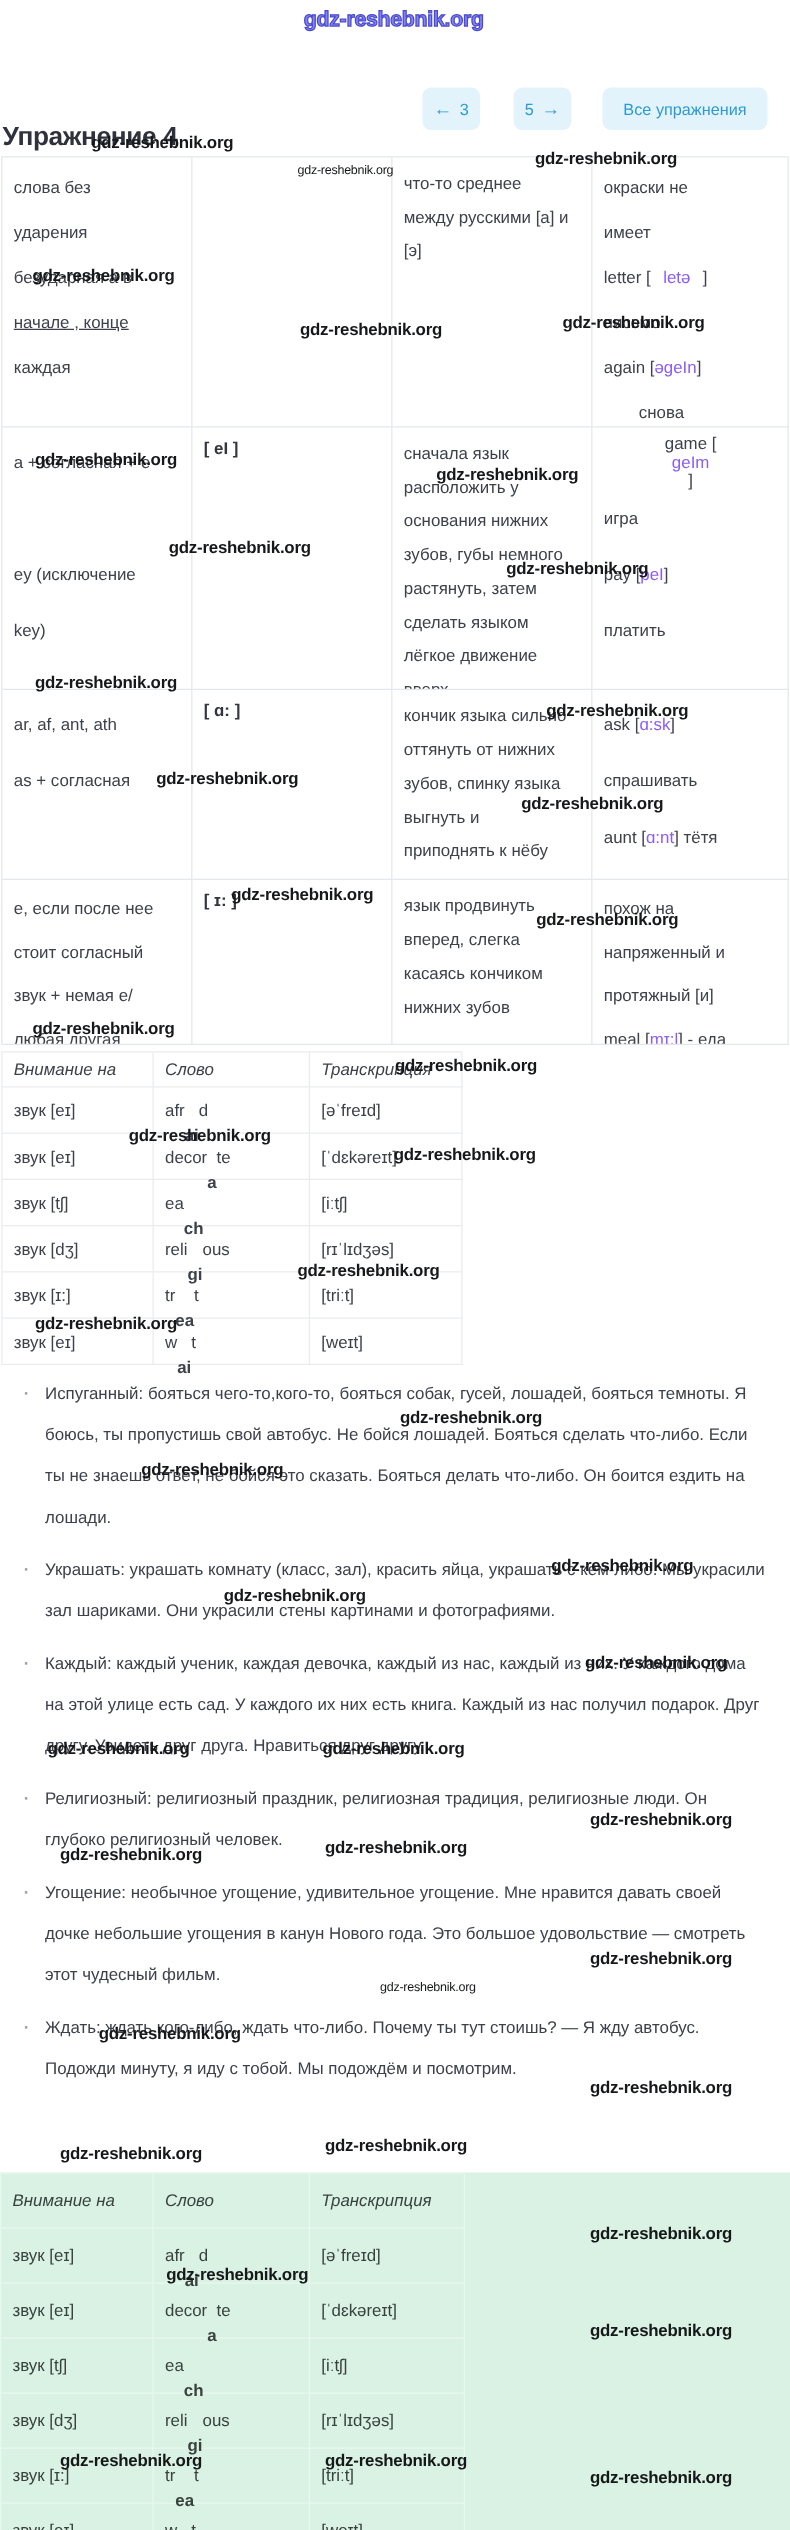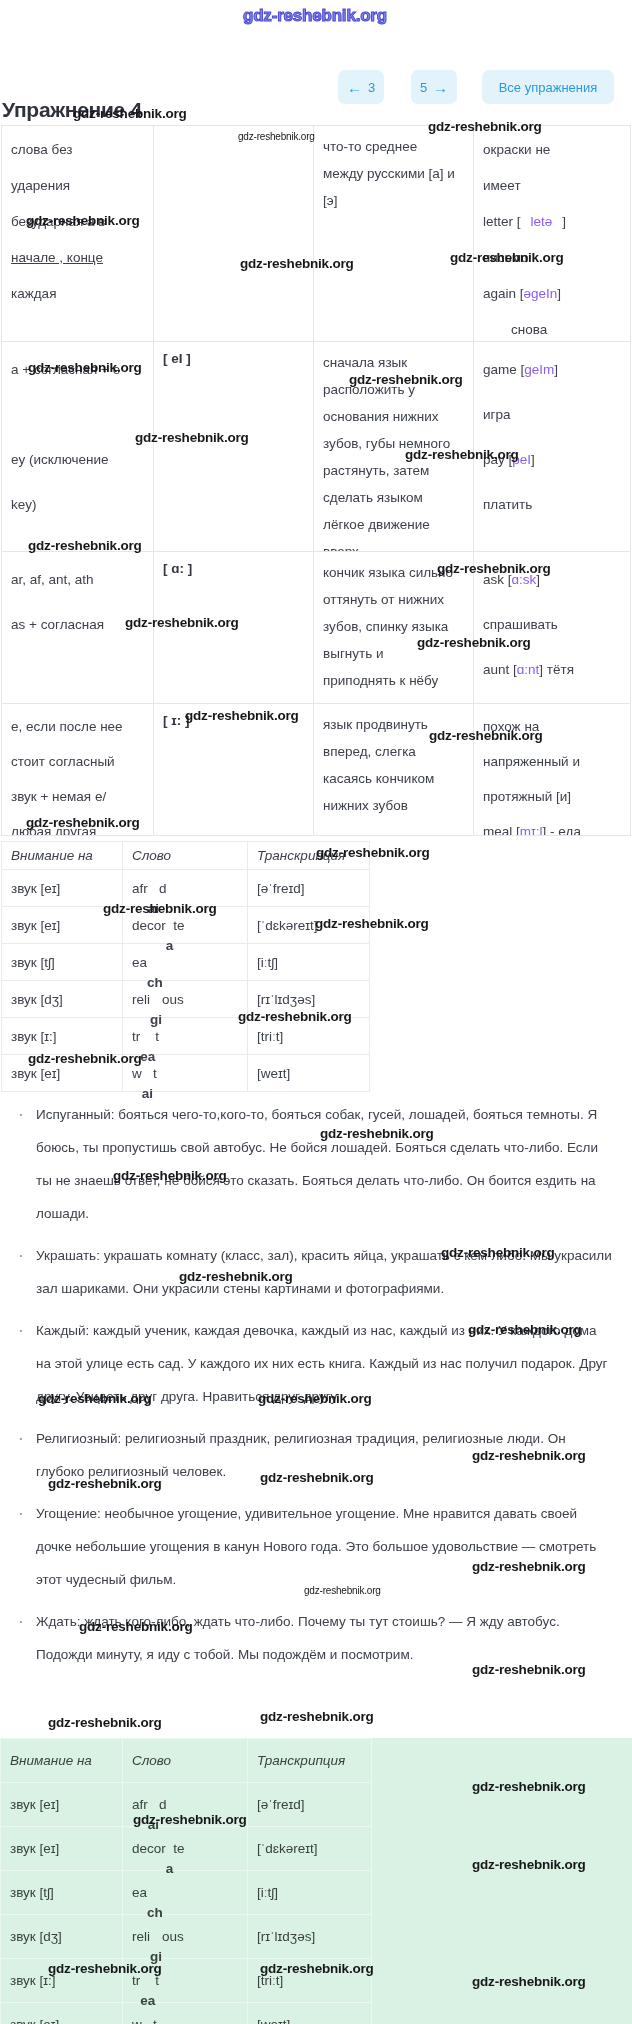--- a/index.html
+++ b/index.html
@@ -113,21 +113,21 @@
         <div class="ln" style="height: 45px;">ey (исключение</div>
         <div class="ln" style="height: 45px;">key)</div>
       </div>
       <div class="cell" style="height: 210px;">
         <div class="tr2">[ eI ]</div>
       </div>
       <div class="cell" style="height: 210px;">
         <div class="artic">сначала язык расположить у основания нижних зубов, губы немного растянуть, затем сделать языком лёгкое движение вверх</div>
       </div>
       <div class="cell" style="height: 210px;">
-        <div class="ln" style="height: 45px;">
+        <div class="ln" style="height: 45px; flex-direction: column;">
           <span>game [ </span>
           <span class="b">geIm</span>
           <span> ]</span>
         </div>
         <div class="ln" style="height: 45px;">
           <span>игра</span>
           <span></span>
         </div>
         <div class="ln" style="height: 45px;">
           <span>pay [ </span>

